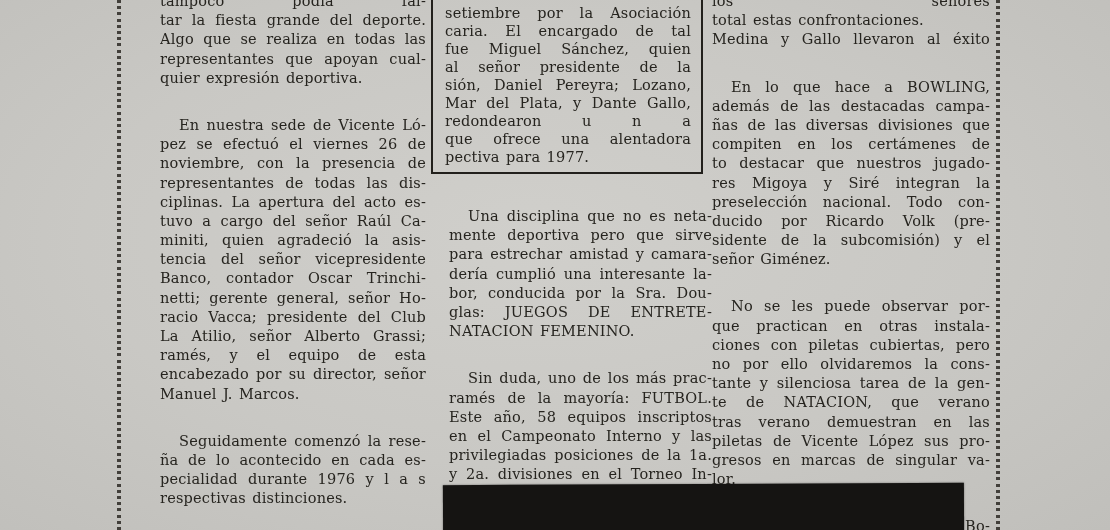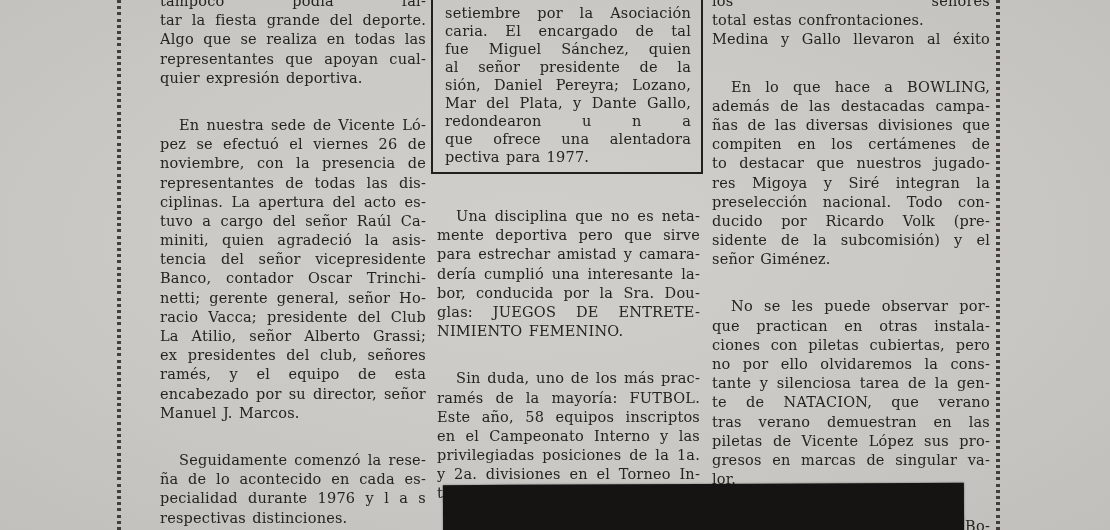--- a/index.html
+++ b/index.html
@@ -25,21 +25,21 @@
   }
   .boxcol .line{height:18px;line-height:18px;}
   .line.indent{padding-left:19px;margin-top:28px;}
   .line.end{text-align-last:left;}
   #col1{left:160px;top:-8px;width:266px;}
   #boxed{
     left:431px;top:-20px;width:272px;height:194px;
     border:2px solid #22201c;box-sizing:border-box;
     padding:4px 10px 0 12px;overflow:hidden;
   }
-  #col2b{left:437px;top:179px;width:263px;}
+  #col2b{left:449px;top:179px;width:263px;}
   #col3{left:712px;top:-8px;width:278px;}
   .u{border-bottom:1.6px solid #22201c;padding-bottom:.5px;}
   #photo{
     position:absolute;left:443px;top:484px;width:521px;height:50px;
     background:#151412;transform:rotate(-.25deg);
     box-shadow:0 0 2px rgba(0,0,0,.5);
   }
 </style>
 </head>
 <body>
@@ -58,21 +58,20 @@
     <div class="line">noviembre, con la presencia de</div>
     <div class="line">representantes de todas las dis-</div>
     <div class="line">ciplinas. La apertura del acto es-</div>
     <div class="line">tuvo a cargo del señor Raúl Ca-</div>
     <div class="line">miniti, quien agradeció la asis-</div>
     <div class="line">tencia del señor vicepresidente del</div>
     <div class="line">Banco, contador Oscar Trinchi-</div>
     <div class="line">netti; gerente general, señor Ho-</div>
     <div class="line">racio Vacca; presidente del Club</div>
     <div class="line">La Atilio, señor Alberto Grassi;</div>
-    <div class="line">ex presidentes del club, señores</div>
     <div class="line">ramés, y el equipo de esta revista,</div>
     <div class="line">encabezado por su director, señor</div>
     <div class="line end">Manuel J. Marcos.</div>
     <div class="line indent">Seguidamente comenzó la rese-</div>
     <div class="line">ña de lo acontecido en cada es-</div>
     <div class="line">pecialidad durante 1976 y l a s</div>
     <div class="line end">respectivas distinciones.</div>
     <div class="line indent">Inició la misma el TENIS, que</div>
   </div>
 
@@ -89,21 +88,21 @@
     <div class="line end">pectiva para 1977.</div>
   </div>
 
 <div id="col2b" class="col">
     <div class="line indent">Una disciplina que no es neta-</div>
     <div class="line">mente deportiva pero que sirve</div>
     <div class="line">para estrechar amistad y camara-</div>
     <div class="line">dería cumplió una interesante la-</div>
     <div class="line">bor, conducida por la Sra. Dou-</div>
     <div class="line">glas: JUEGOS DE ENTRETE-</div>
-    <div class="line end">NIMIENTO FEMENINO.</div>
+    <div class="line end">NATACION FEMENINO.</div>
     <div class="line indent">Sin duda, uno de los más prac-</div>
     <div class="line">ramés de la mayoría: FUTBOL.</div>
     <div class="line">Este año, 58 equipos inscriptos</div>
     <div class="line">en el Campeonato Interno y las</div>
     <div class="line">privilegiadas posiciones de la 1a.</div>
     <div class="line">y 2a. divisiones en el Torneo In-</div>
     <div class="line">terbancario dicen a las claras la</div>
   </div>
 
 <div id="col3" class="col">

